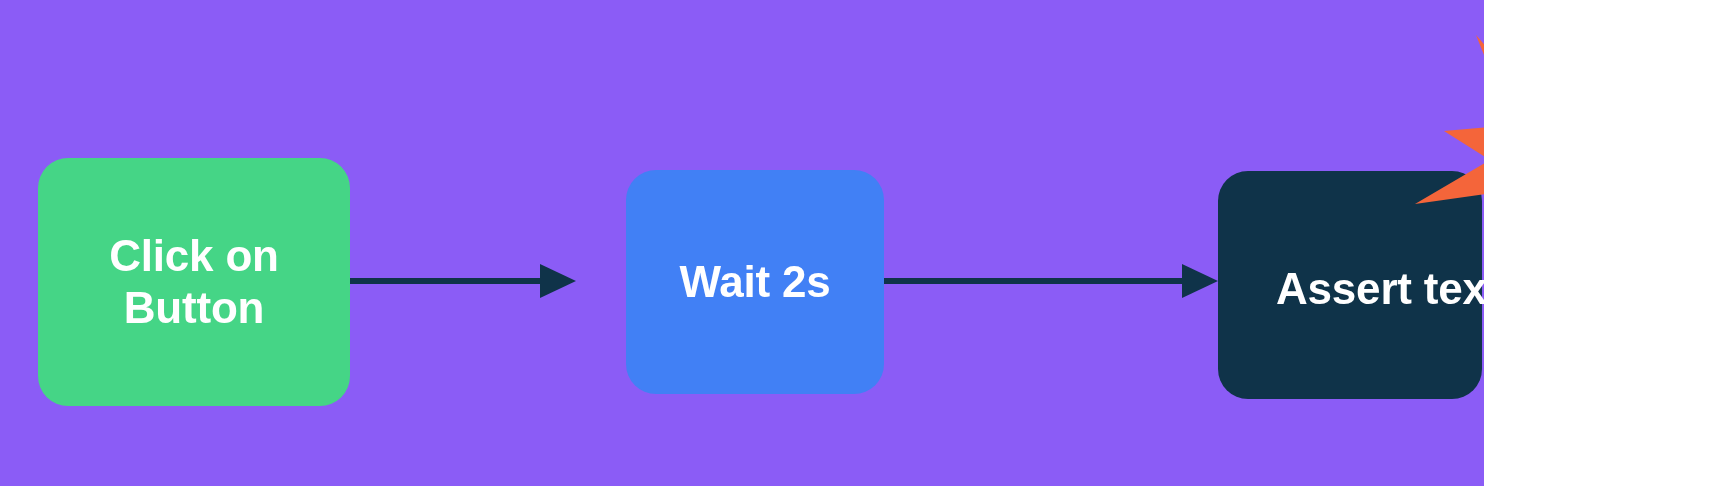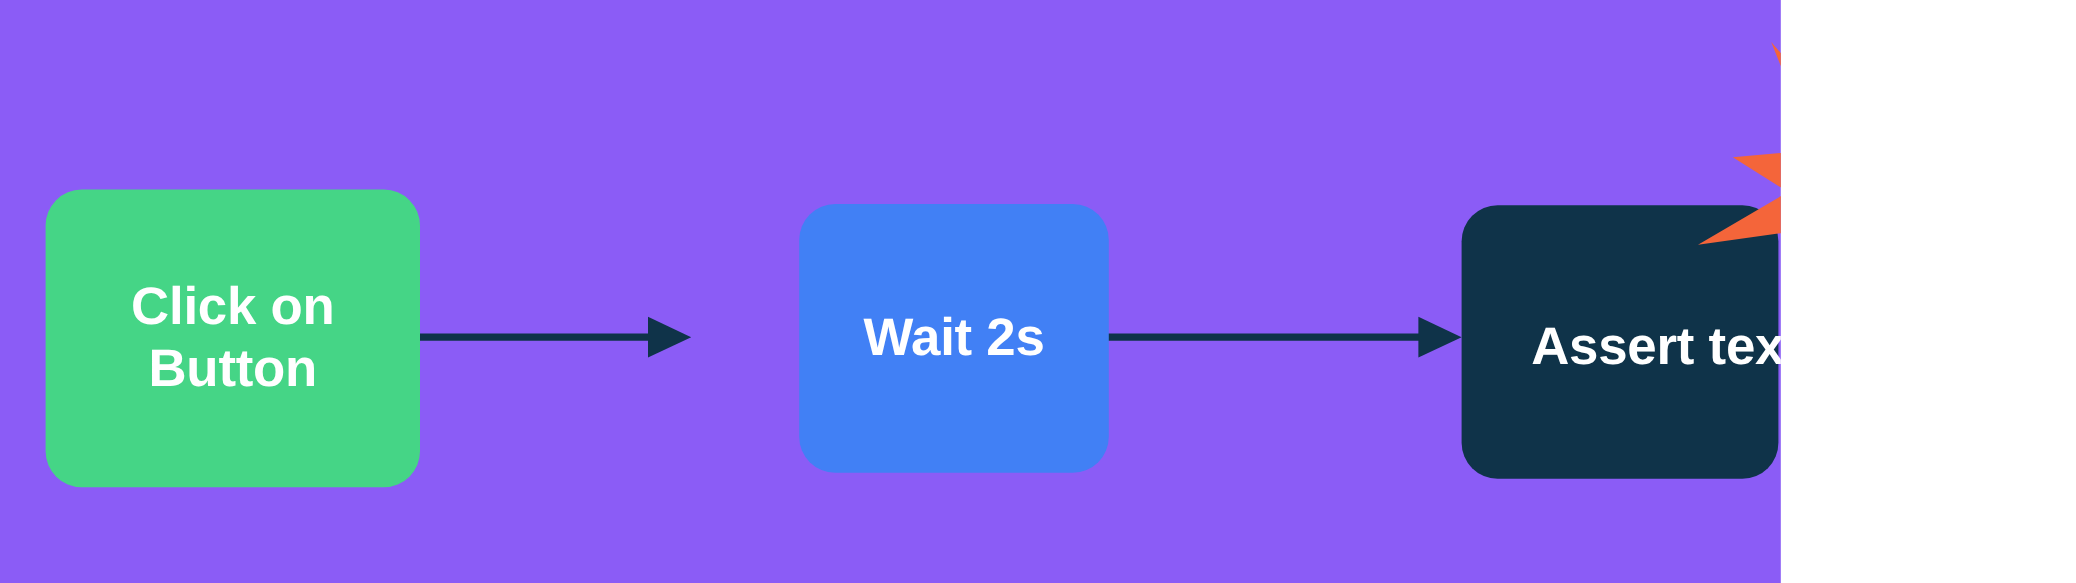--- a/index.html
+++ b/index.html
@@ -49,21 +49,20 @@
   }
 
   
   #node-wait {
     left: 626px;
     top: 170px;
     width: 258px;
     height: 224px;
     background: #4180f5;
     font-size: 44px;
-    margin-left: 40px;
   }
 
   
   #node-assert {
     left: 1218px;
     top: 171px;
     width: 264px;
     height: 228px;
     background: #0f3349;
     font-size: 44px;

